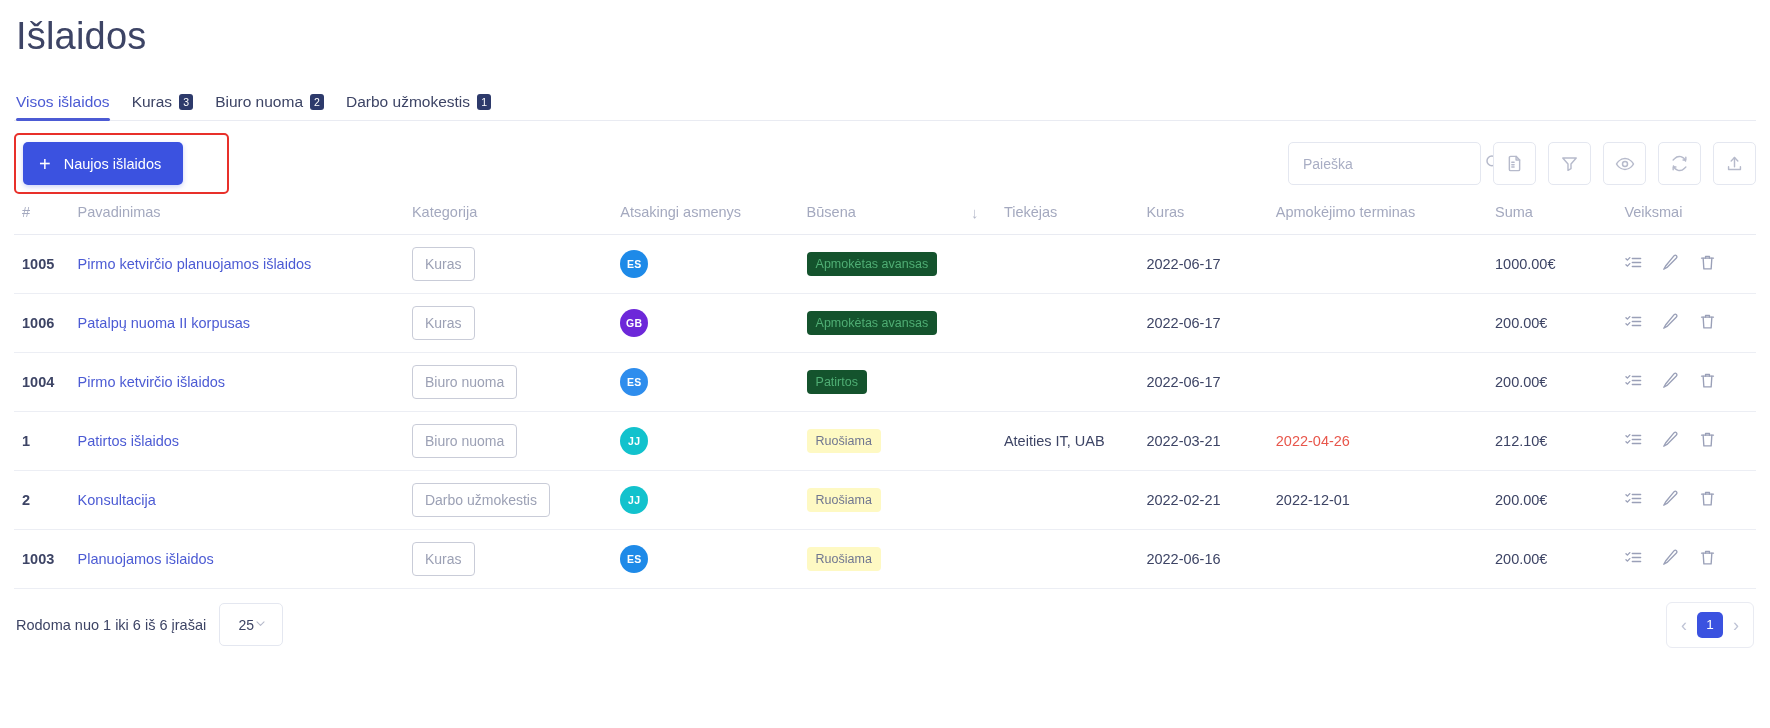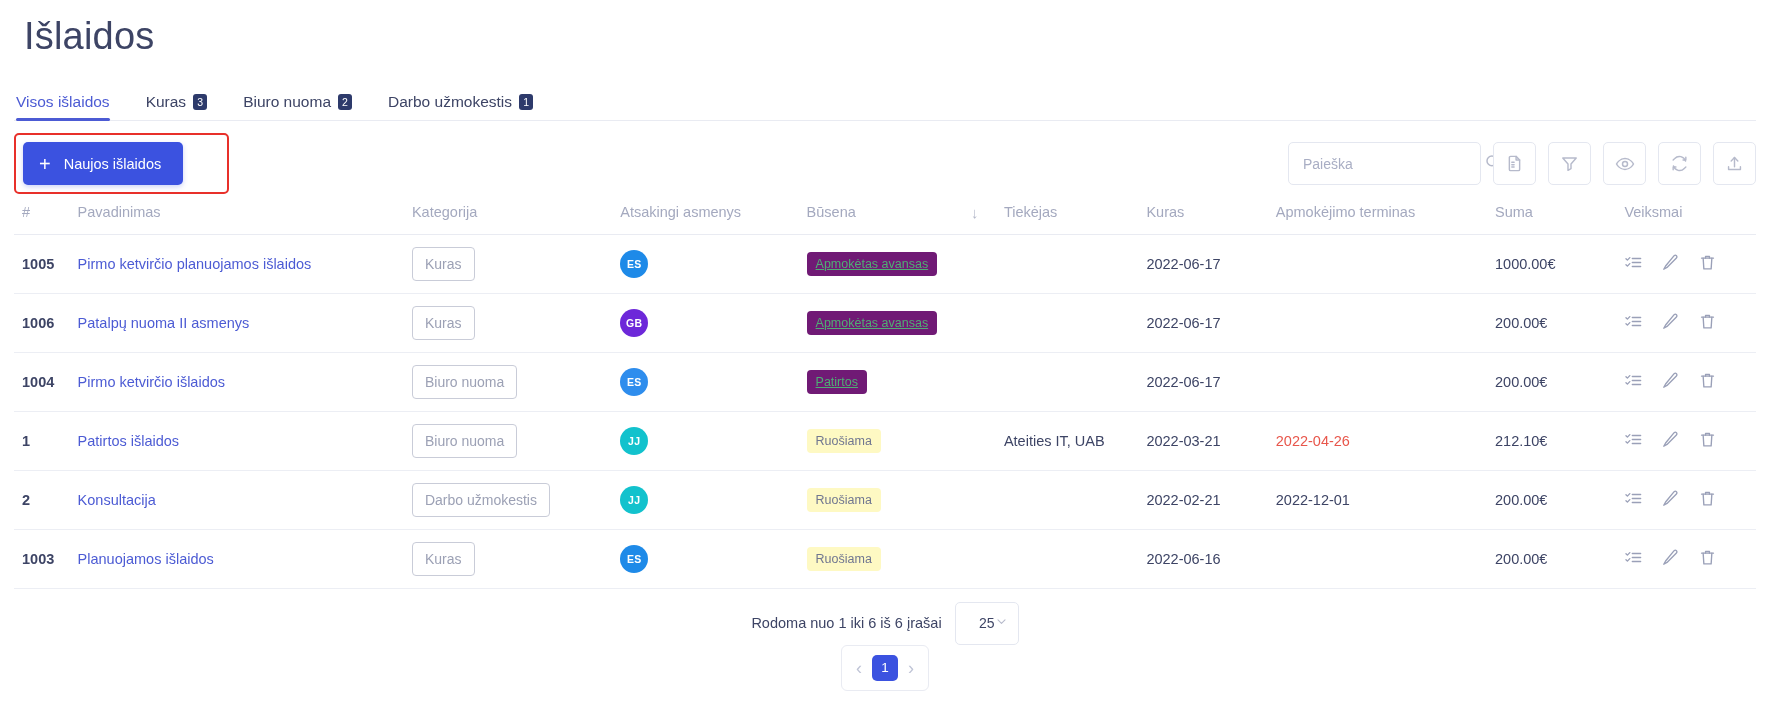--- a/index.html
+++ b/index.html
@@ -15,28 +15,27 @@
 
   
   .page-title {
     font-size: 38px;
     font-weight: 400;
     color: #3d4465;
     letter-spacing: 0.2px;
     padding-top: 16px;
     padding-left: 2px;
     line-height: 1.1;
-    margin-left: 8px;
   }
 
   
   .tabs {
     display: flex;
     align-items: flex-end;
-    gap: 36px;
+    gap: 22px;
     margin-top: 30px;
     padding-left: 2px;
     border-bottom: 1px solid #e9ebf2;
     height: 33px;
   }
   .tab {
     display: flex;
     align-items: center;
     gap: 7px;
     font-size: 15.5px;
@@ -192,47 +191,46 @@
     letter-spacing: .3px;
   }
 
   .badge {
     display: inline-block;
     font-size: 12.5px;
     border-radius: 4px;
     padding: 5px 9px;
     white-space: nowrap;
   }
-  .badge.green { background: #701a75; color: #4fae74; text-decoration: underline; }
+  .badge.green { background: #14532d; color: #4fae74; }
   .badge.gray  { background: #fef9c3; color: #707690; }
 
   .overdue { color: #e8564b; }
 
   .actions { display: flex; align-items: center; gap: 18px; }
   .act-ico { cursor: pointer; display: block; }
 
   
   .footer {
     display: flex;
     align-items: center;
     justify-content: space-between;
     margin-top: 13px;
     padding: 0 2px;
-    flex-direction: column;
   }
   .footer-left { display: flex; align-items: center; gap: 13px; }
   .footer-text { font-size: 14.5px; color: #3d4465; }
   .page-select {
     border: 1px solid #e4e7f0;
     border-radius: 5px;
     height: 43px;
     width: 64px;
     display: flex;
     align-items: center;
-    justify-content: flex-end;
+    justify-content: center;
     padding: 0 10px 0 13px;
     font-size: 14px;
     color: #3d4465;
     cursor: pointer;
     background: #fff;
   }
   .pager {
     border: 1px solid #e9ebf2;
     border-radius: 6px;
     height: 46px;
@@ -399,21 +397,21 @@
                   <path d="M4.5 6.5h15"></path>
                   <path d="M9.5 6.5V4.4h5v2.1"></path>
                   <path d="M6.5 6.5 7.4 20h9.2l.9-13.5"></path>
                 </svg></span>
           </div>
         </td>
       </tr>
 
       <tr>
         <td class="col-num"><span class="row-id">1006</span></td>
-        <td class="col-name"><span class="row-link">Patalpų nuoma II asmenys</span></td>
+        <td class="col-name"><span class="row-link">Patalpų nuoma II korpusas</span></td>
         <td class="col-cat"><span class="cat-chip">Kuras</span></td>
         <td class="col-resp">
             <div class="avatar" style="background:#6d28d9">GB</div>
           </td>
         <td class="col-status"><span class="badge green">Apmokėtas avansas</span></td>
         <td class="col-sort"></td>
         <td class="col-supp"><span></span></td>
         <td class="col-date"><span>2022-06-17</span></td>
         <td class="col-term"><span></span></td>
         <td class="col-sum"><span>200.00€</span></td>

